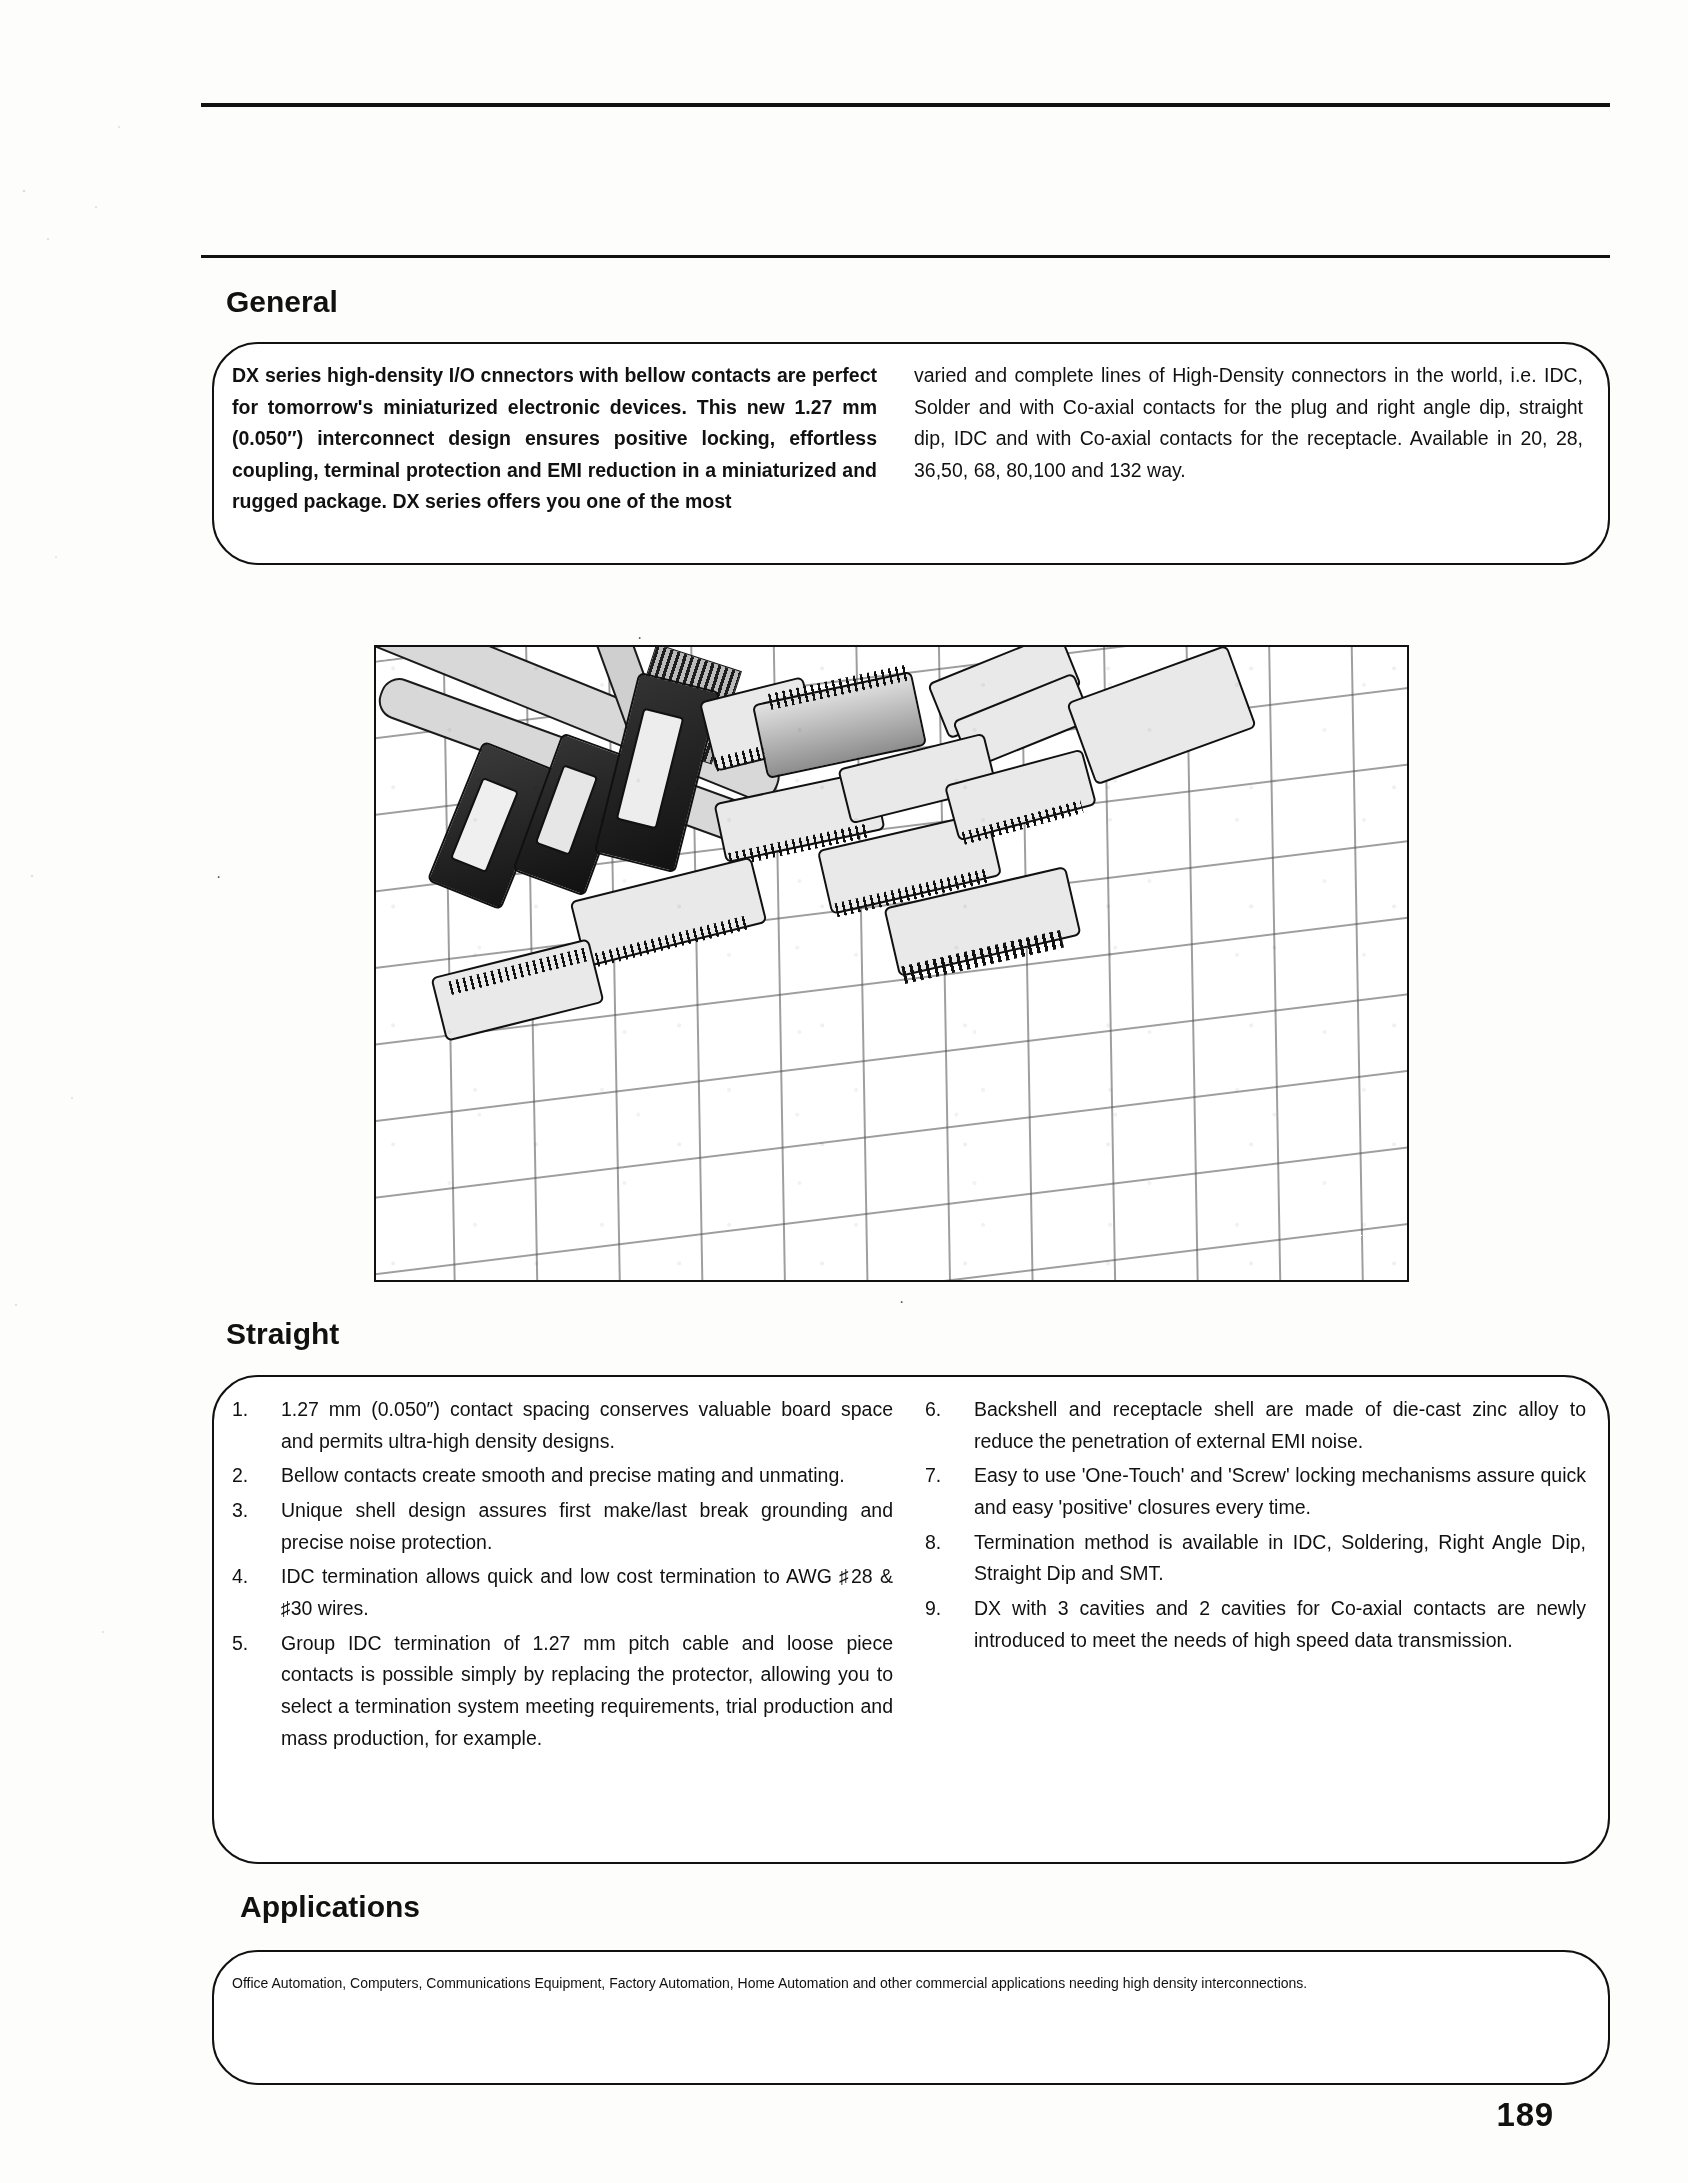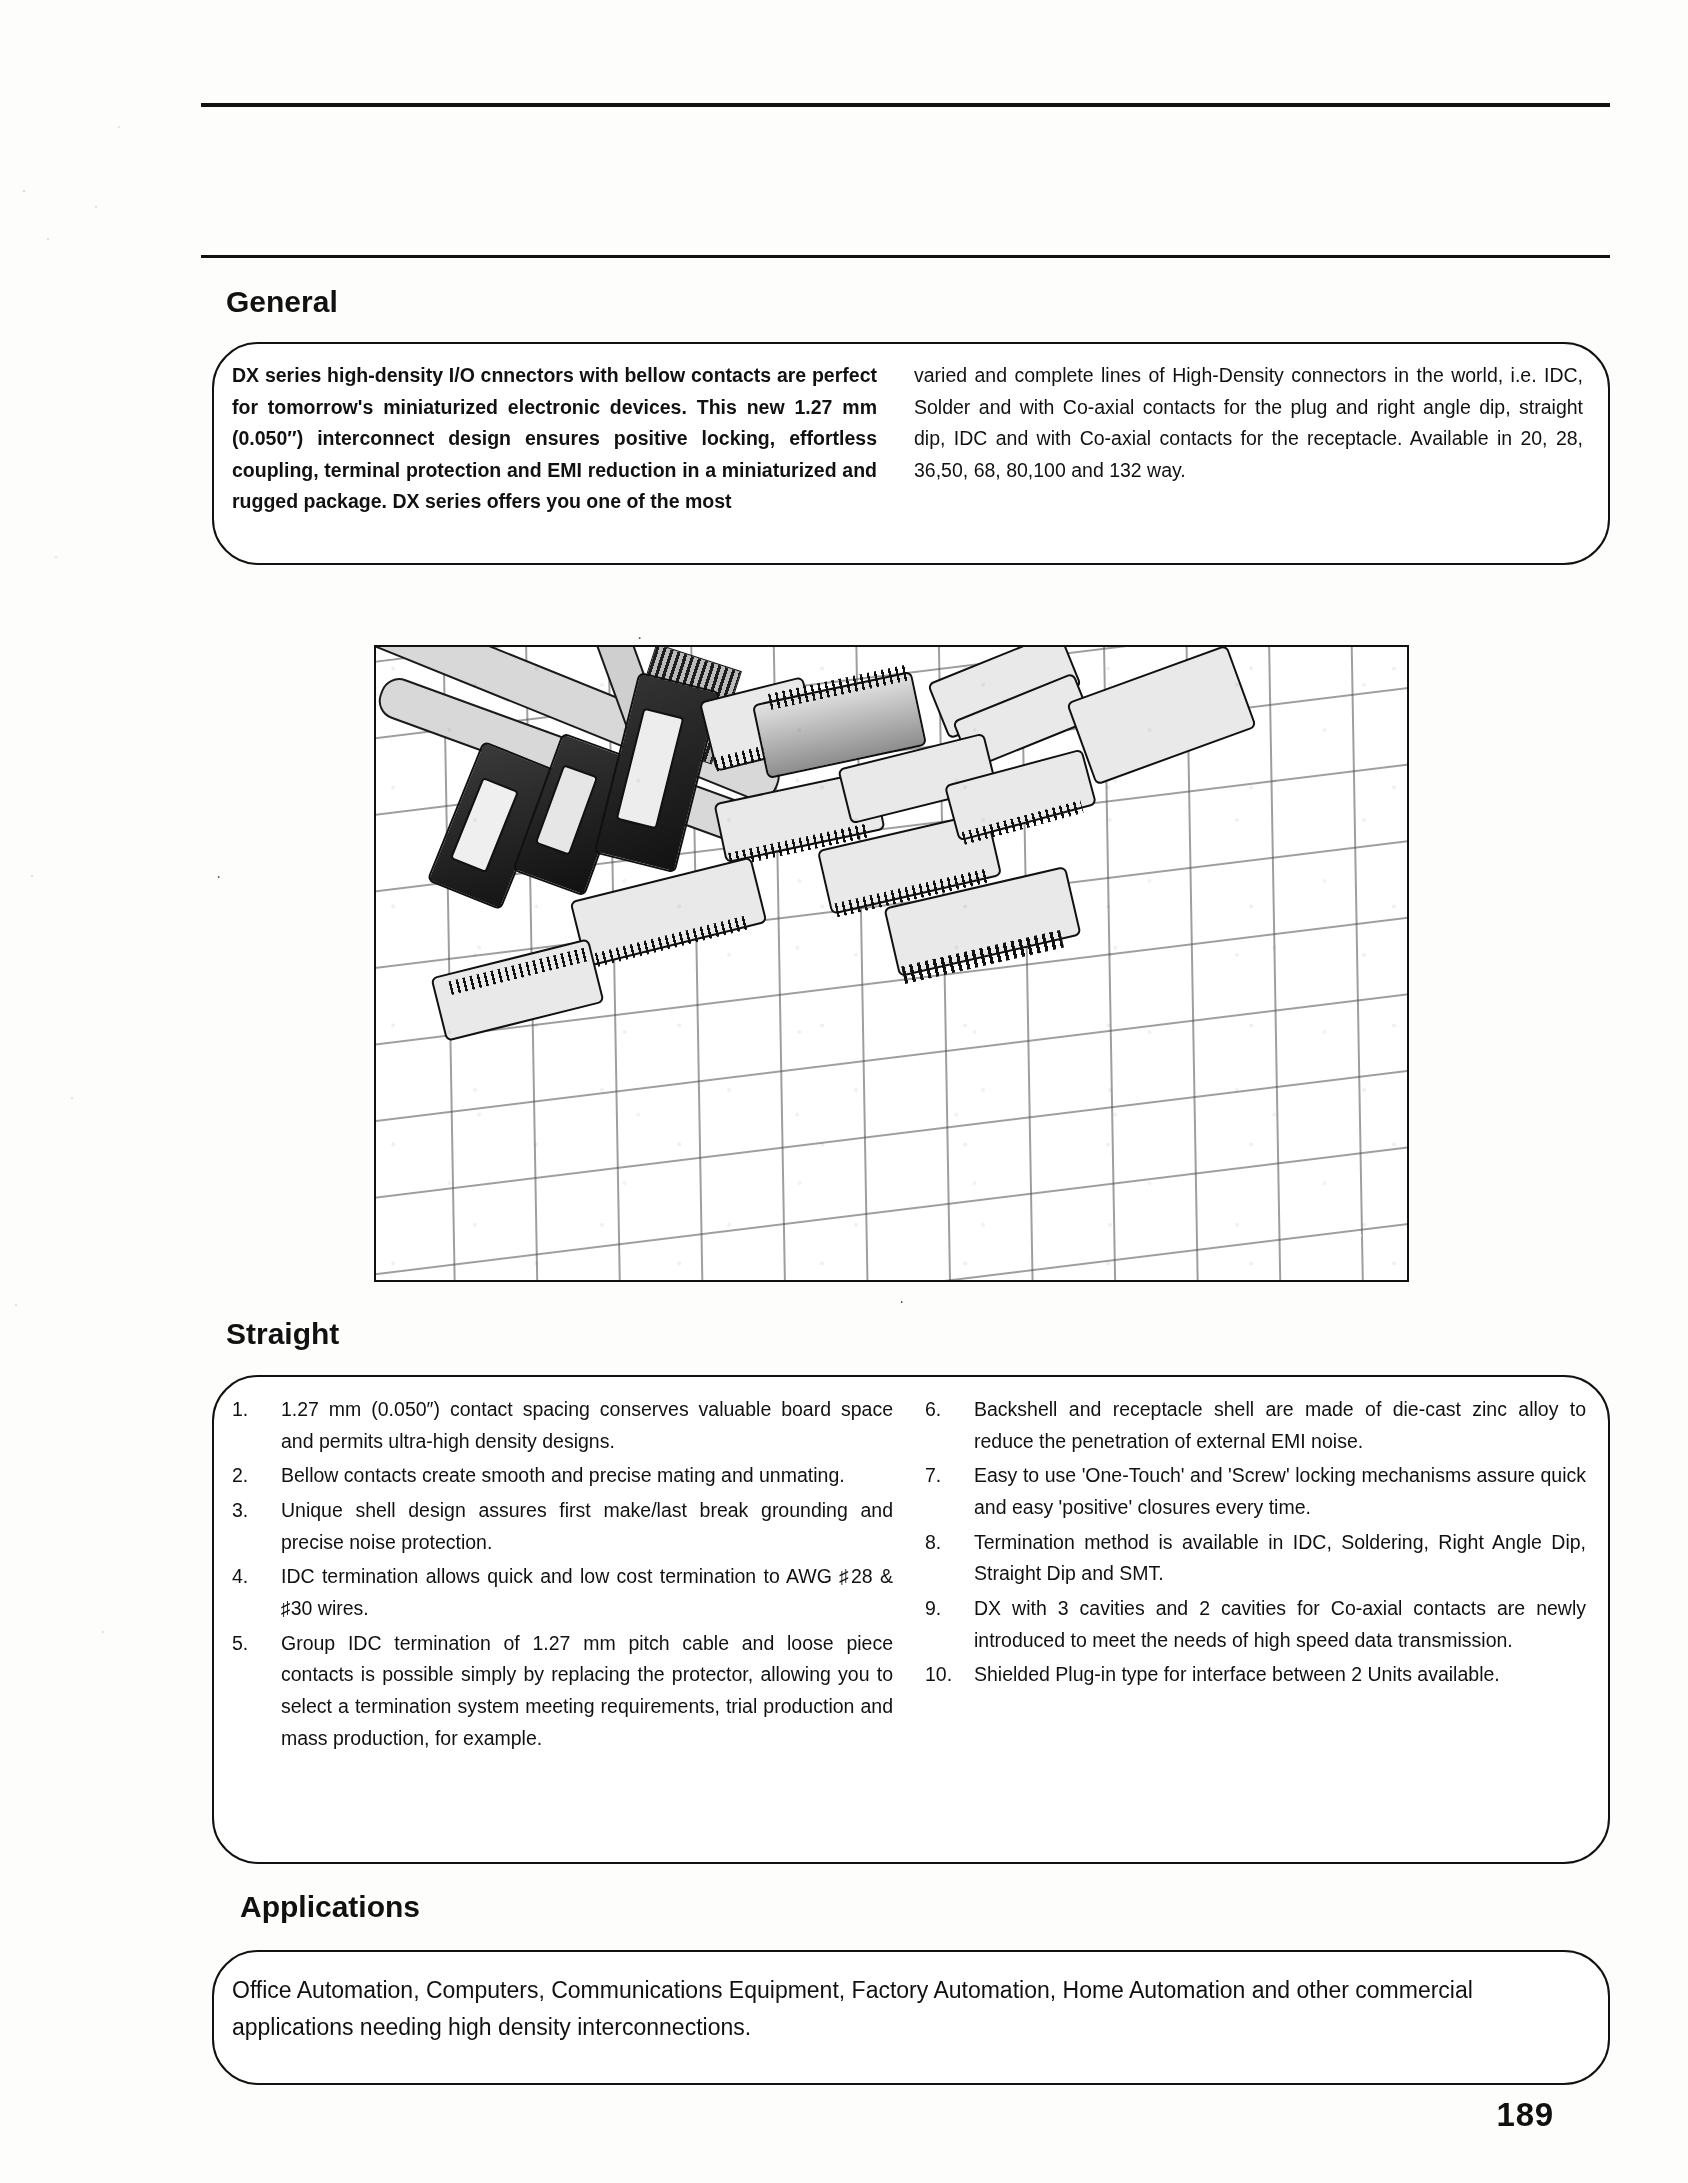--- a/index.html
+++ b/index.html
@@ -158,21 +158,21 @@
     width: 49px;
     flex: 0 0 49px;
     font-size: 19.5px;
   }
   .feat-txt {
     flex: 1;
     text-align: justify;
   }
   .apps-text {
     position: absolute;
-    font-size: 23px;
+    font-size: 14px;
     line-height: 1.62;
     color: #111;
   }
   .page-num {
     position: absolute;
     right: 135px; bottom: 49px;
     font-size: 33px;
     font-weight: bold;
     letter-spacing: 0.8px;
   }
@@ -289,24 +289,20 @@
       <div class="feat-txt">Easy to use 'One-Touch' and 'Screw' locking mechanisms assure quick and easy 'positive' closures every time.</div>
     </div>
     <div class="feat-item">
       <div class="feat-num">8.</div>
       <div class="feat-txt">Termination method is available in IDC, Soldering, Right Angle Dip, Straight Dip and SMT.</div>
     </div>
     <div class="feat-item">
       <div class="feat-num">9.</div>
       <div class="feat-txt">DX with 3 cavities and 2 cavities for Co-axial contacts are newly introduced to meet the needs of high speed data transmission.</div>
     </div>
-    <div class="feat-item">
-      <div class="feat-num">10.</div>
-      <div class="feat-txt">Shielded Plug-in type for interface between 2 Units available.</div>
-    </div>
   </div>
 
   <div class="section-head" style="left:240px; top:1890px;">Applications</div>
 
   <div class="rounded-box" style="left:212px; top:1950px; width:1398px; height:135px;"></div>
   <div class="apps-text" style="left:232px; top:1972px; width:1353px;">Office Automation, Computers, Communications Equipment, Factory Automation, Home Automation and other commercial applications needing high density interconnections.</div>
 
   <div class="page-num">189</div>
 
   <div class="tickmark" style="left:216px; top:868px;">·</div>

